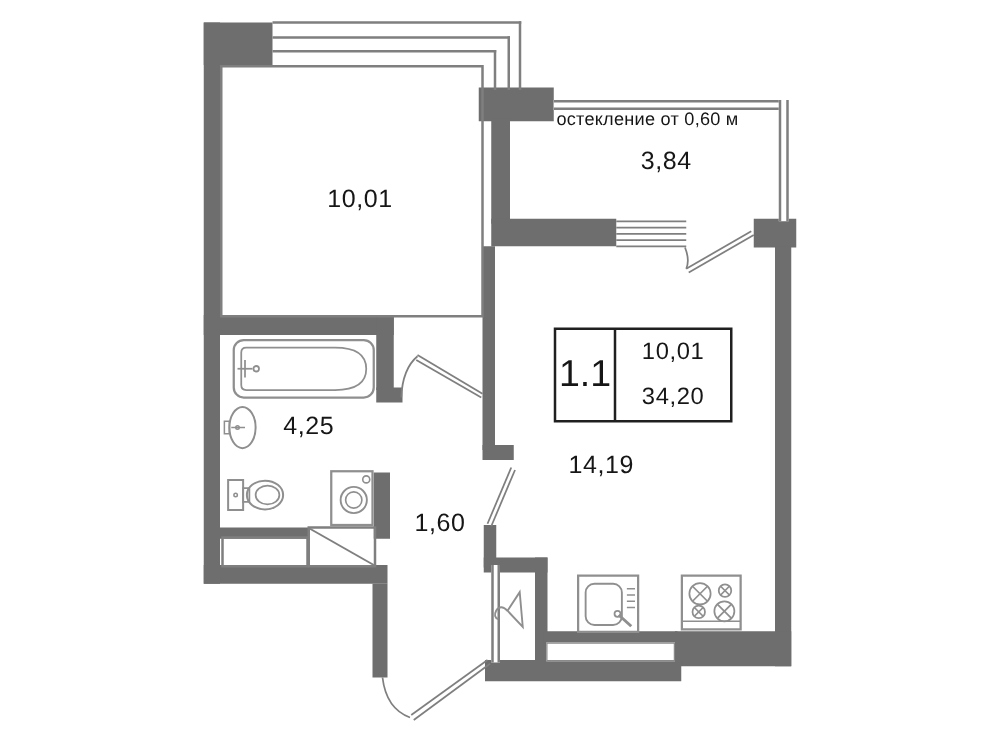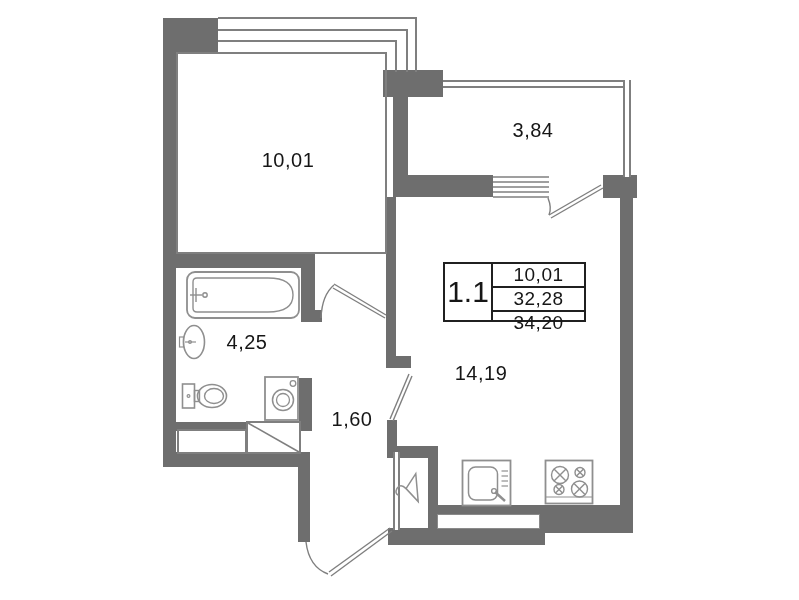--- a/index.html
+++ b/index.html
@@ -15,21 +15,21 @@
   .glaze.v{border-left:2px solid #7f7f7f;border-right:2px solid #7f7f7f;}
   .slot{position:absolute;box-sizing:border-box;background:#ffffff;border:1px solid #8a8a8a;}
   .lbl{
     position:absolute;transform:translate(-50%,-50%);
     color:#161616;font-size:20px;white-space:nowrap;letter-spacing:0.5px;
   }
   .lbl.small{font-size:14.5px;letter-spacing:0.2px;}
   svg{position:absolute;left:0;top:0;}
   
   #info-table{
-    position:absolute;left:443px;top:262px;width:143px;height:60px;
+    position:absolute;left:443px;top:262px;width:143px;height:76px;
     box-sizing:border-box;border:2px solid #202020;display:flex;background:#ffffff;
   }
   #info-table .unit{
     width:48px;box-sizing:border-box;border-right:2px solid #202020;
     display:flex;align-items:center;justify-content:center;
     font-size:30px;color:#161616;
   }
   #info-table .col{flex:1;display:flex;flex-direction:column;}
   #info-table .row{
     flex:1;display:flex;align-items:center;justify-content:center;
@@ -177,27 +177,27 @@
       <circle cx="559" cy="489.5" r="5"></circle>
       <line x1="555.5" y1="486" x2="562.5" y2="493"></line>
       <line x1="555.5" y1="493" x2="562.5" y2="486"></line>
       <circle cx="579.5" cy="489" r="8"></circle>
       <line x1="574" y1="483.5" x2="585" y2="494.5"></line>
       <line x1="574" y1="494.5" x2="585" y2="483.5"></line>
     </g>
   </svg>
 
   <div class="lbl" style="left:288px;top:160px;">10,01</div>
+  <div class="lbl small" style="left:518px;top:96px;">остекление от 0,60 м</div>
   <div class="lbl" style="left:510px;top:130px;margin-left:23px;">3,84</div>
   <div class="lbl" style="left:247px;top:342px;">4,25</div>
   <div class="lbl" style="left:352px;top:419px;">1,60</div>
   <div class="lbl" style="left:481px;top:373px;">14,19</div>
 
   <div id="info-table">
     <div class="unit">1.1</div>
     <div class="col">
       <div class="row">10,01</div>
-      <div class="row mid">32,28</div>
       <div class="row">34,20</div>
     </div>
   </div>
 
 </div>
 
 </body></html>

